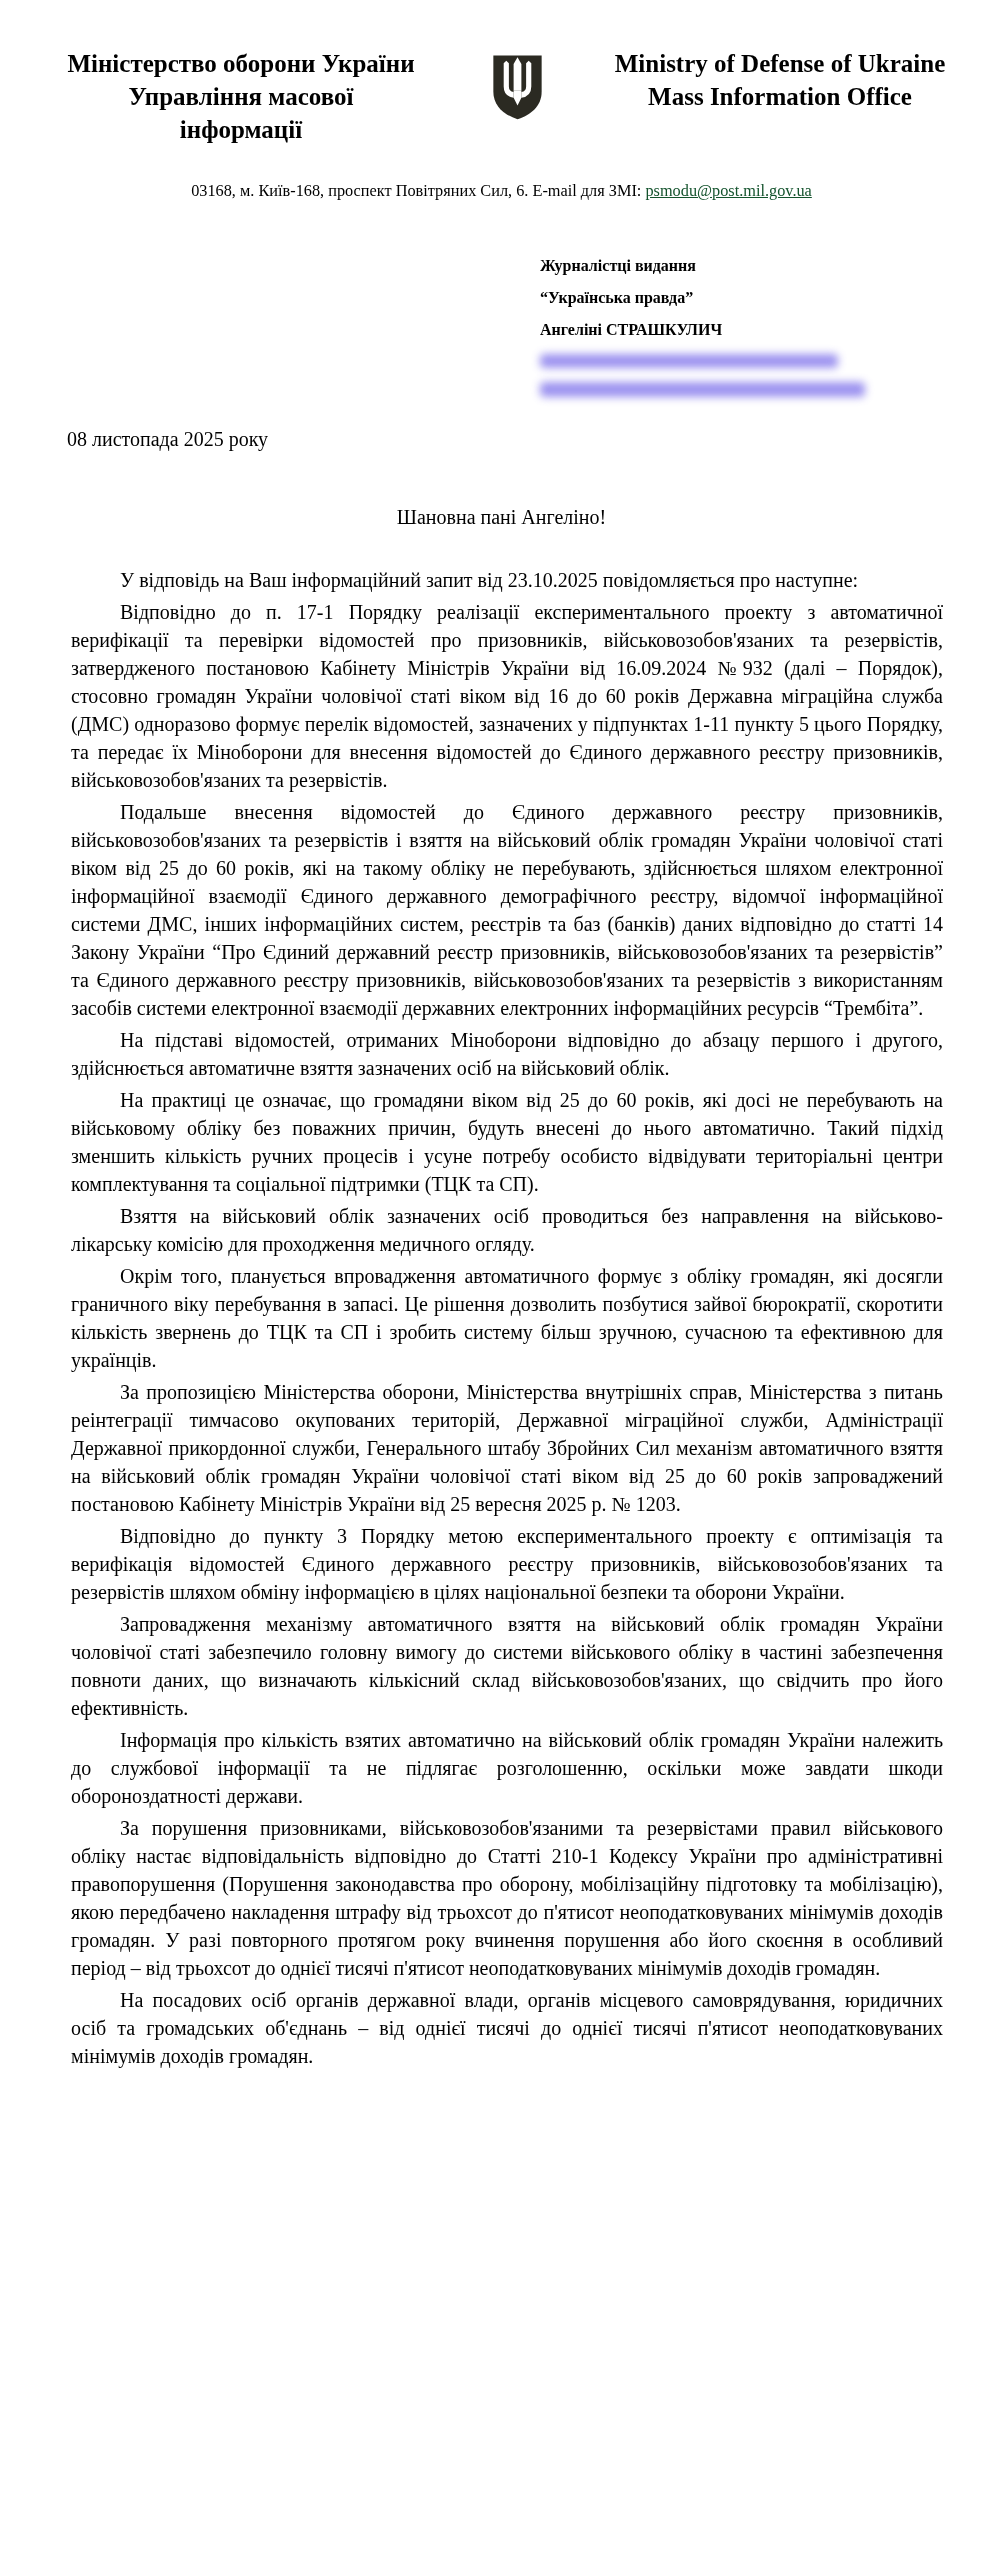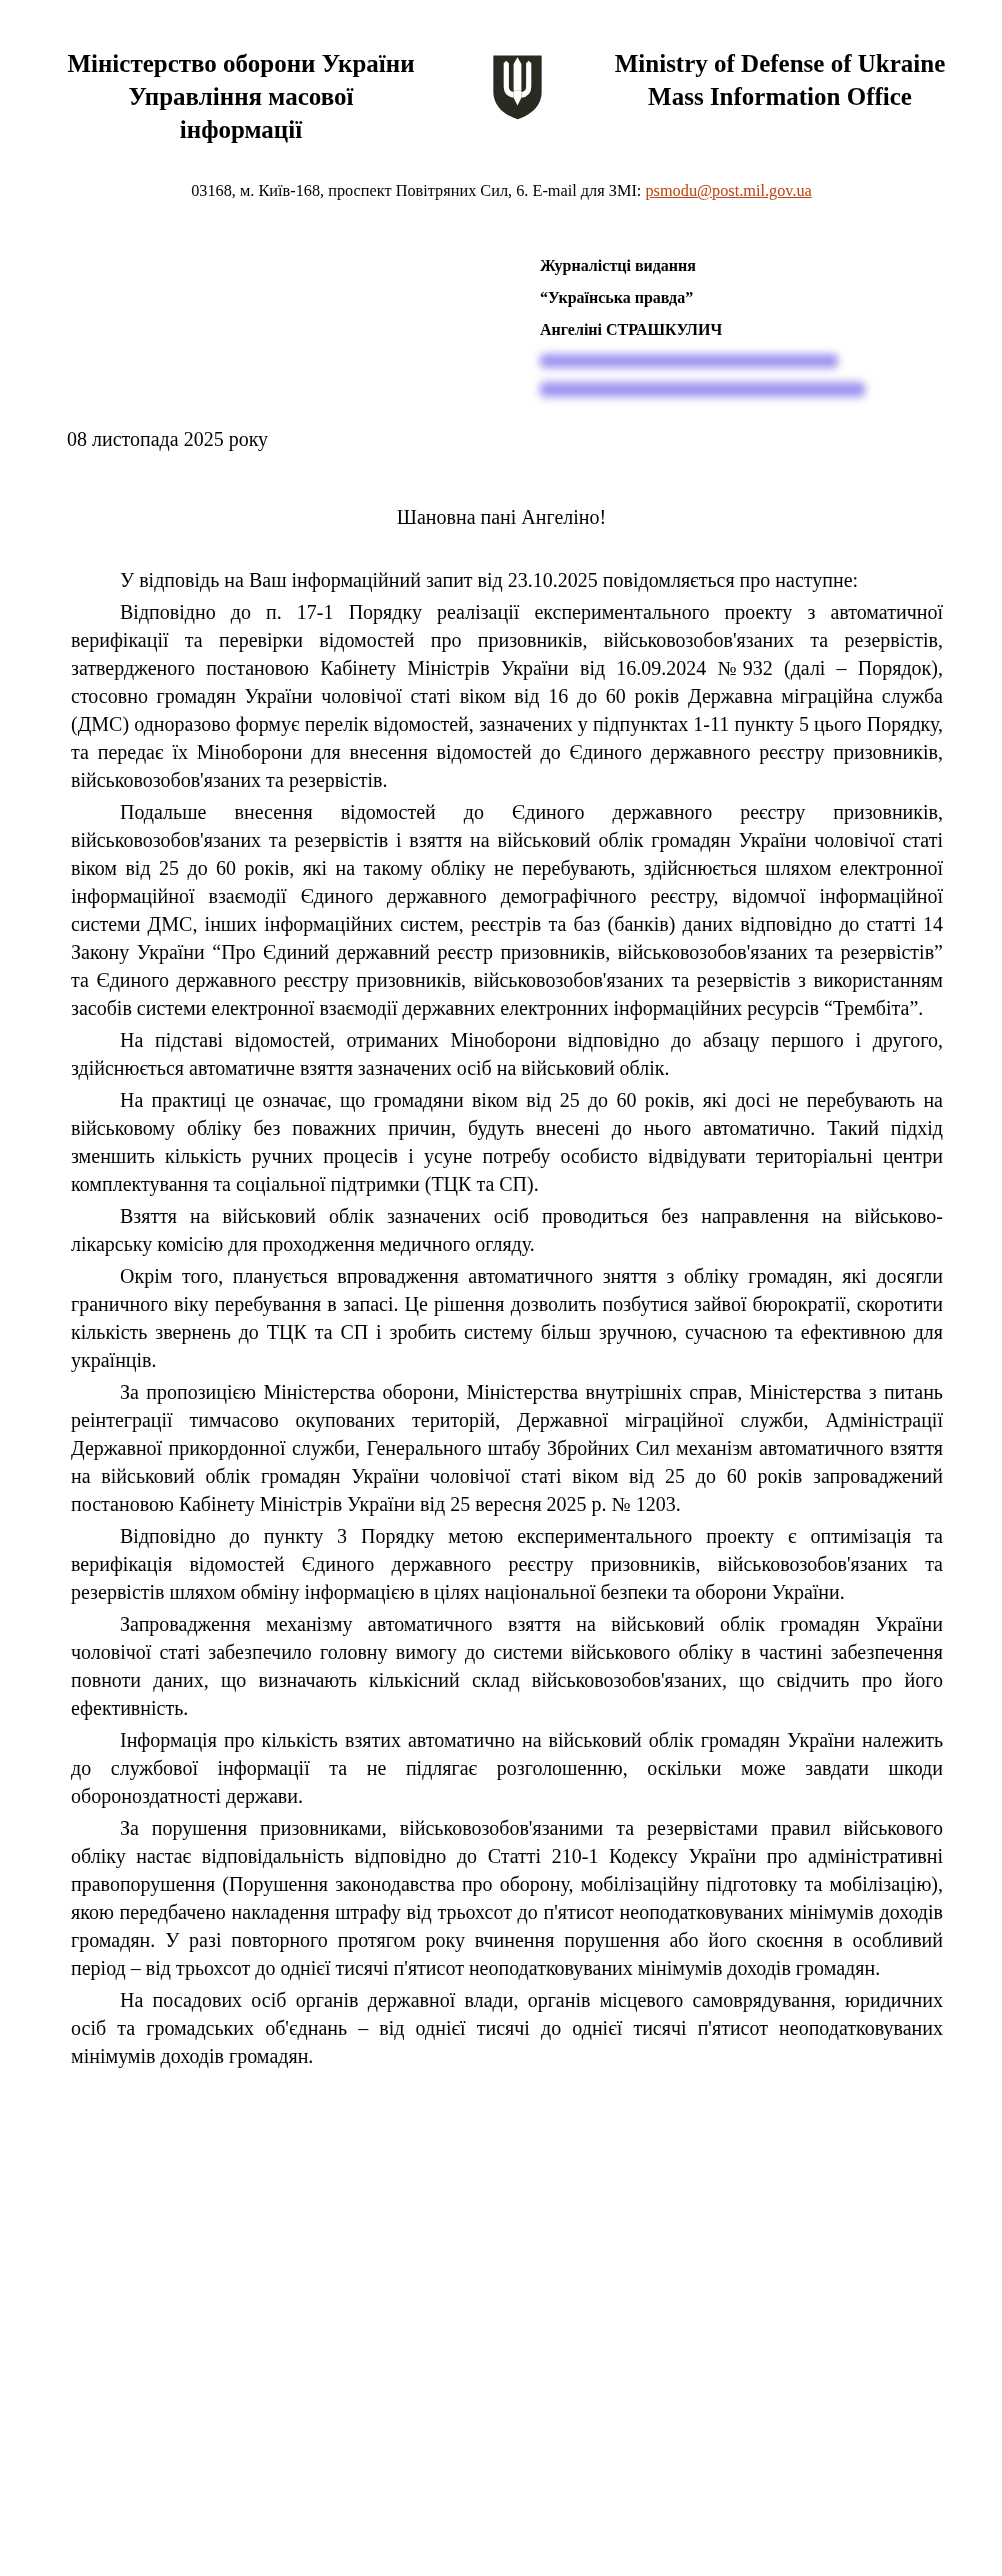--- a/index.html
+++ b/index.html
@@ -67,21 +67,21 @@
       </svg>
     </div>
 
     <div class="lh-block lh-right">
       <div>Ministry of Defense of Ukraine</div>
       <div>Mass Information Office</div>
     </div>
   </header>
 
   <div class="address">
-    <span>03168, м. Київ-168, проспект Повітряних Сил, 6. E-mail для ЗМІ: </span><a class="email-link" style="color: #c2410c;">psmodu@post.mil.gov.ua</a>
+    <span>03168, м. Київ-168, проспект Повітряних Сил, 6. E-mail для ЗМІ: </span><a class="email-link" style="color: #14532d;">psmodu@post.mil.gov.ua</a>
   </div>
 
   <section class="recipient">
     <div>Журналістці видання</div>
     <div>“Українська правда”</div>
     <div>Ангеліні СТРАШКУЛИЧ</div>
     <div class="redacted r1" style="background: rgb(139, 128, 237);"></div>
     <div class="redacted r2" style="background: rgb(139, 128, 237);"></div>
   </section>
 
@@ -89,21 +89,21 @@
 
   <div class="salutation">Шановна пані Ангеліно!</div>
 
   <main class="body-text">
     <p>У відповідь на Ваш інформаційний запит від 23.10.2025 повідомляється про наступне:</p>
     <p>Відповідно до п. 17-1 Порядку реалізації експериментального проекту з автоматичної верифікації та перевірки відомостей про призовників, військовозобов'язаних та резервістів, затвердженого постановою Кабінету Міністрів України від 16.09.2024 №932 (далі – Порядок), стосовно громадян України чоловічої статі віком від 16 до 60 років Державна міграційна служба (ДМС) одноразово формує перелік відомостей, зазначених у підпунктах 1-11 пункту 5 цього Порядку, та передає їх Міноборони для внесення відомостей до Єдиного державного реєстру призовників, військовозобов'язаних та резервістів.</p>
     <p>Подальше внесення відомостей до Єдиного державного реєстру призовників, військовозобов'язаних та резервістів і взяття на військовий облік громадян України чоловічої статі віком від 25 до 60 років, які на такому обліку не перебувають, здійснюється шляхом електронної інформаційної взаємодії Єдиного державного демографічного реєстру, відомчої інформаційної системи ДМС, інших інформаційних систем, реєстрів та баз (банків) даних відповідно до статті 14 Закону України “Про Єдиний державний реєстр призовників, військовозобов'язаних та резервістів” та Єдиного державного реєстру призовників, військовозобов'язаних та резервістів з використанням засобів системи електронної взаємодії державних електронних інформаційних ресурсів “Трембіта”.</p>
     <p>На підставі відомостей, отриманих Міноборони відповідно до абзацу першого і другого, здійснюється автоматичне взяття зазначених осіб на військовий облік.</p>
     <p>На практиці це означає, що громадяни віком від 25 до 60 років, які досі не перебувають на військовому обліку без поважних причин, будуть внесені до нього автоматично. Такий підхід зменшить кількість ручних процесів і усуне потребу особисто відвідувати територіальні центри комплектування та соціальної підтримки (ТЦК та СП).</p>
     <p>Взяття на військовий облік зазначених осіб проводиться без направлення на військово-лікарську комісію для проходження медичного огляду.</p>
-    <p>Окрім того, планується впровадження автоматичного зняття з обліку громадян, які досягли граничного віку перебування в запасі. Це рішення дозволить позбутися зайвої бюрократії, скоротити кількість звернень до ТЦК та СП і зробить систему більш зручною, сучасною та ефективною для українців.</p>
+    <p>Окрім того, планується впровадження автоматичного формує з обліку громадян, які досягли граничного віку перебування в запасі. Це рішення дозволить позбутися зайвої бюрократії, скоротити кількість звернень до ТЦК та СП і зробить систему більш зручною, сучасною та ефективною для українців.</p>
     <p>За пропозицією Міністерства оборони, Міністерства внутрішніх справ, Міністерства з питань реінтеграції тимчасово окупованих територій, Державної міграційної служби, Адміністрації Державної прикордонної служби, Генерального штабу Збройних Сил механізм автоматичного взяття на військовий облік громадян України чоловічої статі віком від 25 до 60 років запроваджений постановою Кабінету Міністрів України від 25 вересня 2025 р. № 1203.</p>
     <p>Відповідно до пункту 3 Порядку метою експериментального проекту є оптимізація та верифікація відомостей Єдиного державного реєстру призовників, військовозобов'язаних та резервістів шляхом обміну інформацією в цілях національної безпеки та оборони України.</p>
     <p>Запровадження механізму автоматичного взяття на військовий облік громадян України чоловічої статі забезпечило головну вимогу до системи військового обліку в частині забезпечення повноти даних, що визначають кількісний склад військовозобов'язаних, що свідчить про його ефективність.</p>
     <p>Інформація про кількість взятих автоматично на військовий облік громадян України належить до службової інформації та не підлягає розголошенню, оскільки може завдати шкоди обороноздатності держави.</p>
     <p>За порушення призовниками, військовозобов'язаними та резервістами правил військового обліку настає відповідальність відповідно до Статті 210-1 Кодексу України про адміністративні правопорушення (Порушення законодавства про оборону, мобілізаційну підготовку та мобілізацію), якою передбачено накладення штрафу від трьохсот до п'ятисот неоподатковуваних мінімумів доходів громадян. У разі повторного протягом року вчинення порушення або його скоєння в особливий період – від трьохсот до однієї тисячі п'ятисот неоподатковуваних мінімумів доходів громадян.</p>
     <p>На посадових осіб органів державної влади, органів місцевого самоврядування, юридичних осіб та громадських об'єднань – від однієї тисячі до однієї тисячі п'ятисот неоподатковуваних мінімумів доходів громадян.</p>
   </main>
 
   <footer class="closing">
     <div>З повагою</div>

